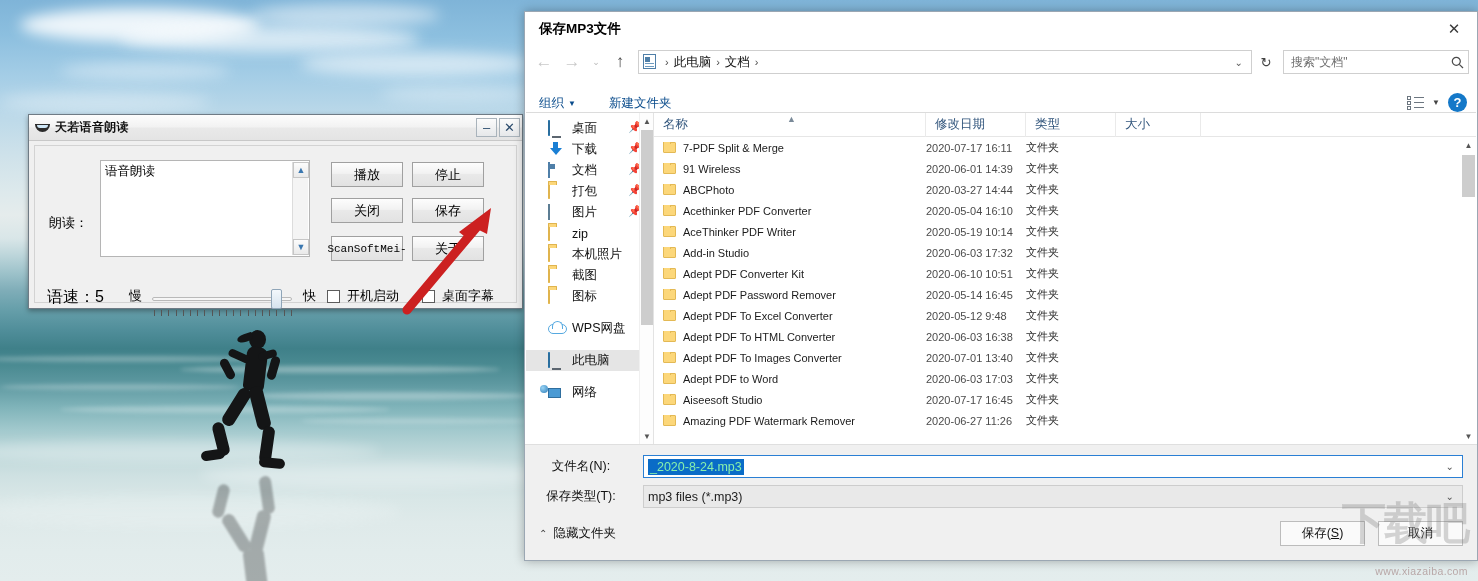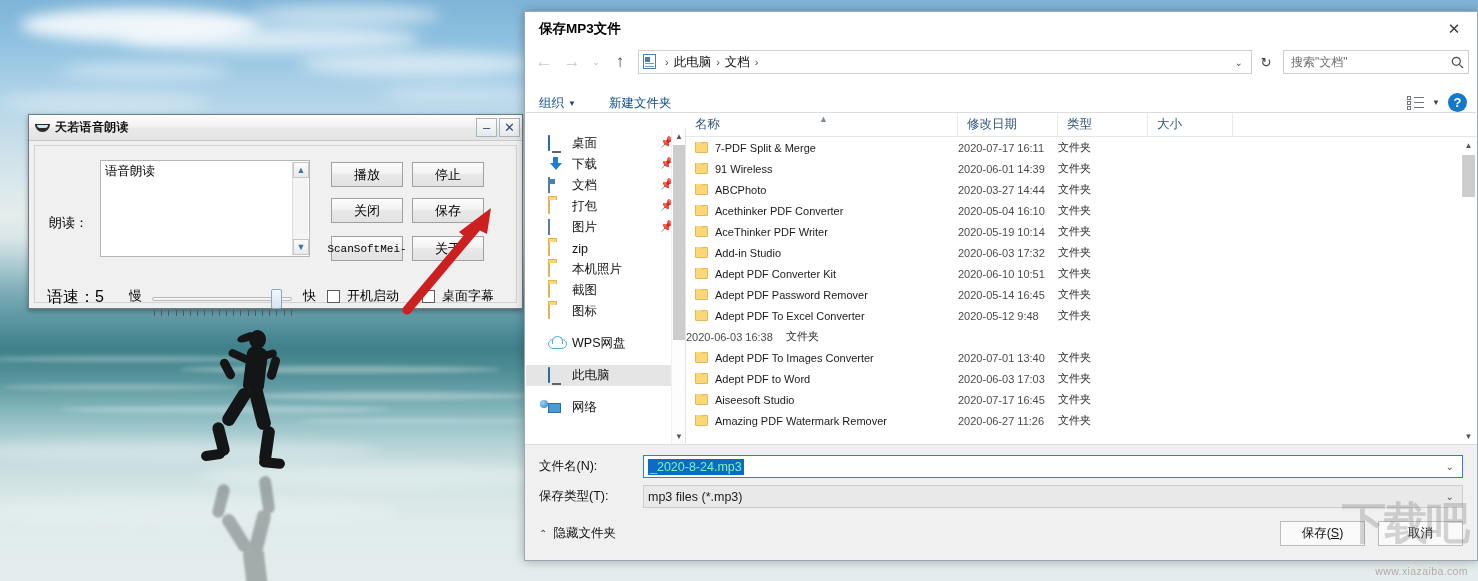--- a/index.html
+++ b/index.html
@@ -253,24 +253,23 @@
     background: #1478c8; color: #fff; font-size: 13px; font-weight: bold;
     display: flex; align-items: center; justify-content: center; cursor: pointer;
   }
   #dlg-main {
     flex: 1; display: flex; min-height: 0;
     border-top: 1px solid #dcdcdc;
     margin: 0 1px;
   }
   
   #navpane {
-    width: 160px; background: #fff; position: relative;
+    width: 128px; background: #fff; position: relative;
     border-right: 1px solid #e3e3e3;
     overflow: hidden;
-    margin-top: 15px;
   }
   .navrow {
     height: 21px; display: flex; align-items: center;
     padding-left: 22px; font-size: 12.5px; color: #111;
     cursor: pointer; position: relative;
   }
   .navrow.sel { background: #e5e5e5; }
   .navrow .nicon { width: 18px; height: 16px; margin-right: 6px; position: relative; flex: none; }
   .pin {
     position: absolute; right: 14px; top: 4px; width: 11px; height: 12px;
@@ -383,21 +382,21 @@
     position: absolute; left: 0; width: 15px; height: 16px;
     display: flex; align-items: center; justify-content: center;
     font-size: 8px; color: #555; cursor: pointer;
   }
   #filescroll .sbar-arr.up { top: 0; } #filescroll .sbar-arr.dn { bottom: 0; }
   #filescroll .sthumb { position: absolute; left: 1px; top: 18px; width: 13px; height: 42px; background: #cdcdcd; cursor: pointer; }
 
   
   #dlg-bottom { flex: none; background: #f0f0f0; border-top: 1px solid #dfdfdf; padding: 10px 14px 0 14px; }
   .formrow { display: flex; align-items: center; margin-bottom: 7px; }
-  .formlabel { width: 104px; text-align: left; padding-right: 20px; font-size: 12.5px; color: #111; }
+  .formlabel { width: 104px; text-align: center; padding-right: 20px; font-size: 12.5px; color: #111; }
   #fname-input {
     flex: 1; height: 23px; border: 1px solid #2a7fd4; background: #fff;
     display: flex; align-items: center; padding: 0 2px 0 4px; font-size: 12.5px;
   }
   #fname-sel { background: #0a6cc7; color: #86efac; padding: 1px 2px; }
   .inp-chev { margin-left: auto; font-size: 10px; color: #555; padding: 0 6px; cursor: pointer; }
   #ftype-input {
     flex: 1; height: 23px; border: 1px solid #cdcdcd; background: #e9e9e9;
     display: flex; align-items: center; padding: 0 2px 0 4px; font-size: 12.5px; color: #1c1c1c;
   }
@@ -774,20 +773,24 @@
           <div class="frow">
             <span class="fc-name">
               <span class="ic-folder-sm"></span>
               <span>Adept PDF To Excel Converter</span>
             </span>
             <span class="fc-date">2020-05-12 9:48</span>
             <span class="fc-type">文件夹</span>
             <span class="fc-size"></span>
           </div>
           <div class="frow">
+            <span class="fc-name">
+              <span class="ic-folder-sm"></span>
+              <span>Adept PDF To HTML Converter</span>
+            </span>
             <span class="fc-date">2020-06-03 16:38</span>
             <span class="fc-type">文件夹</span>
             <span class="fc-size"></span>
           </div>
           <div class="frow">
             <span class="fc-name">
               <span class="ic-folder-sm"></span>
               <span>Adept PDF To Images Converter</span>
             </span>
             <span class="fc-date">2020-07-01 13:40</span>

